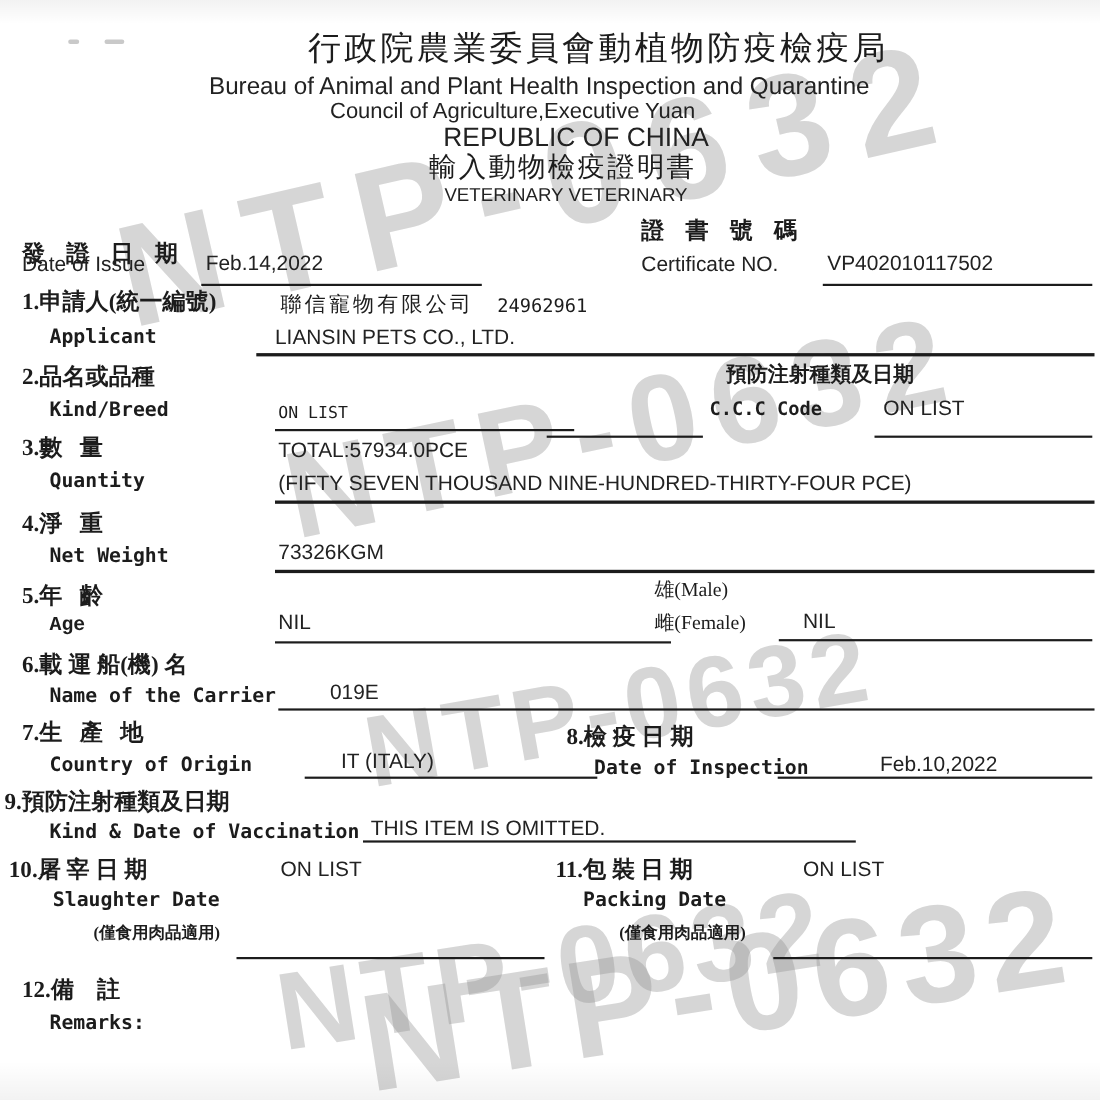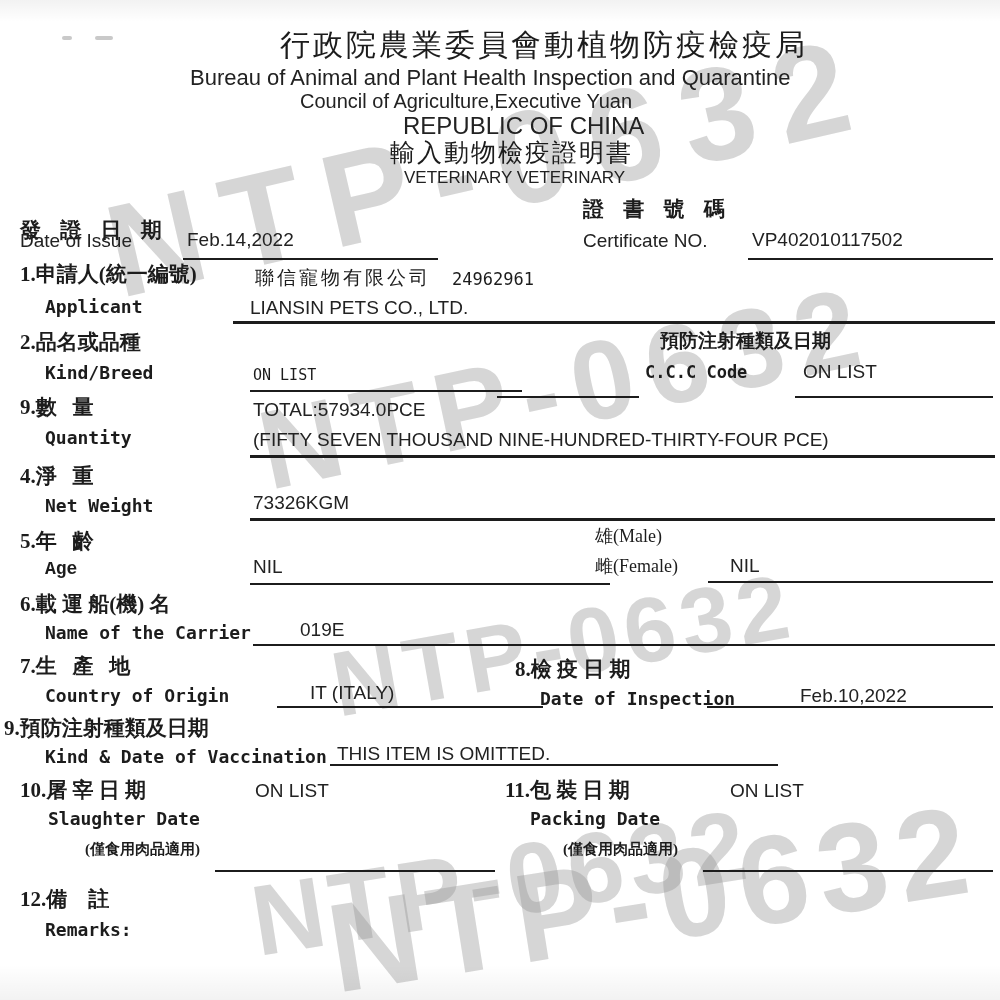--- a/index.html
+++ b/index.html
@@ -65,21 +65,21 @@
     <div class="t zh" style="left:20px;top:331px;">2.品名或品種</div>
     <div class="t zh" style="left:660px;top:331px;font-size:19px;">預防注射種類及日期</div>
     <div class="t mono" style="left:45px;top:363px;">Kind/Breed</div>
     <div class="t mono" style="left:253px;top:367px;font-size:15px;font-weight:normal;">ON LIST</div>
     <div class="t mono" style="left:645px;top:363px;font-size:17px;">C.C.C Code</div>
     <div class="t sans" style="left:803px;top:362px;">ON LIST</div>
     <div class="ln" style="left:250px;top:390px;width:272px;"></div>
     <div class="ln" style="left:497px;top:396px;width:142px;"></div>
     <div class="ln" style="left:795px;top:396px;width:198px;"></div>
 
-    <div class="t zh" style="left:20px;top:396px;">9.數   量</div>
+    <div class="t zh" style="left:20px;top:396px;">3.數   量</div>
     <div class="t sans" style="left:253px;top:400px;">TOTAL:57934.0PCE</div>
     <div class="t mono" style="left:45px;top:428px;">Quantity</div>
     <div class="t sans" style="left:253px;top:430px;">(FIFTY SEVEN THOUSAND NINE-HUNDRED-THIRTY-FOUR PCE)</div>
     <div class="ln thick" style="left:250px;top:455px;width:745px;"></div>
 
     <div class="t zh" style="left:20px;top:465px;">4.淨   重</div>
     <div class="t mono" style="left:45px;top:496px;">Net Weight</div>
     <div class="t sans" style="left:253px;top:493px;">73326KGM</div>
     <div class="ln thick" style="left:250px;top:518px;width:745px;"></div>
 
@@ -104,21 +104,21 @@
     <div class="t zh" style="left:515px;top:658px;">8.檢 疫 日 期</div>
     <div class="t mono" style="left:540px;top:689px;">Date of Inspection</div>
     <div class="t sans" style="left:800px;top:686px;">Feb.10,2022</div>
     <div class="ln" style="left:707px;top:706px;width:286px;"></div>
 
     <div class="t zh" style="left:4px;top:717px;">9.預防注射種類及日期</div>
     <div class="t mono" style="left:45px;top:747px;">Kind &amp; Date of Vaccination</div>
     <div class="t sans" style="left:337px;top:744px;">THIS ITEM IS OMITTED.</div>
     <div class="ln" style="left:330px;top:764px;width:448px;"></div>
 
-    <div class="t zh" style="left:20px;top:779px;text-align:right;">10.屠 宰 日 期</div>
+    <div class="t zh" style="left:8px;top:779px;text-align:right;">10.屠 宰 日 期</div>
     <div class="t sans" style="left:255px;top:781px;">ON LIST</div>
     <div class="t zh" style="left:505px;top:779px;">11.包 裝 日 期</div>
     <div class="t sans" style="left:730px;top:781px;">ON LIST</div>
     <div class="t mono" style="left:48px;top:809px;">Slaughter Date</div>
     <div class="t mono" style="left:530px;top:809px;">Packing Date</div>
     <div class="t zh" style="left:85px;top:841px;font-size:15px;">(僅食用肉品適用)</div>
     <div class="t zh" style="left:563px;top:841px;font-size:15px;">(僅食用肉品適用)</div>
     <div class="ln" style="left:215px;top:870px;width:280px;"></div>
     <div class="ln" style="left:703px;top:870px;width:290px;"></div>
 

